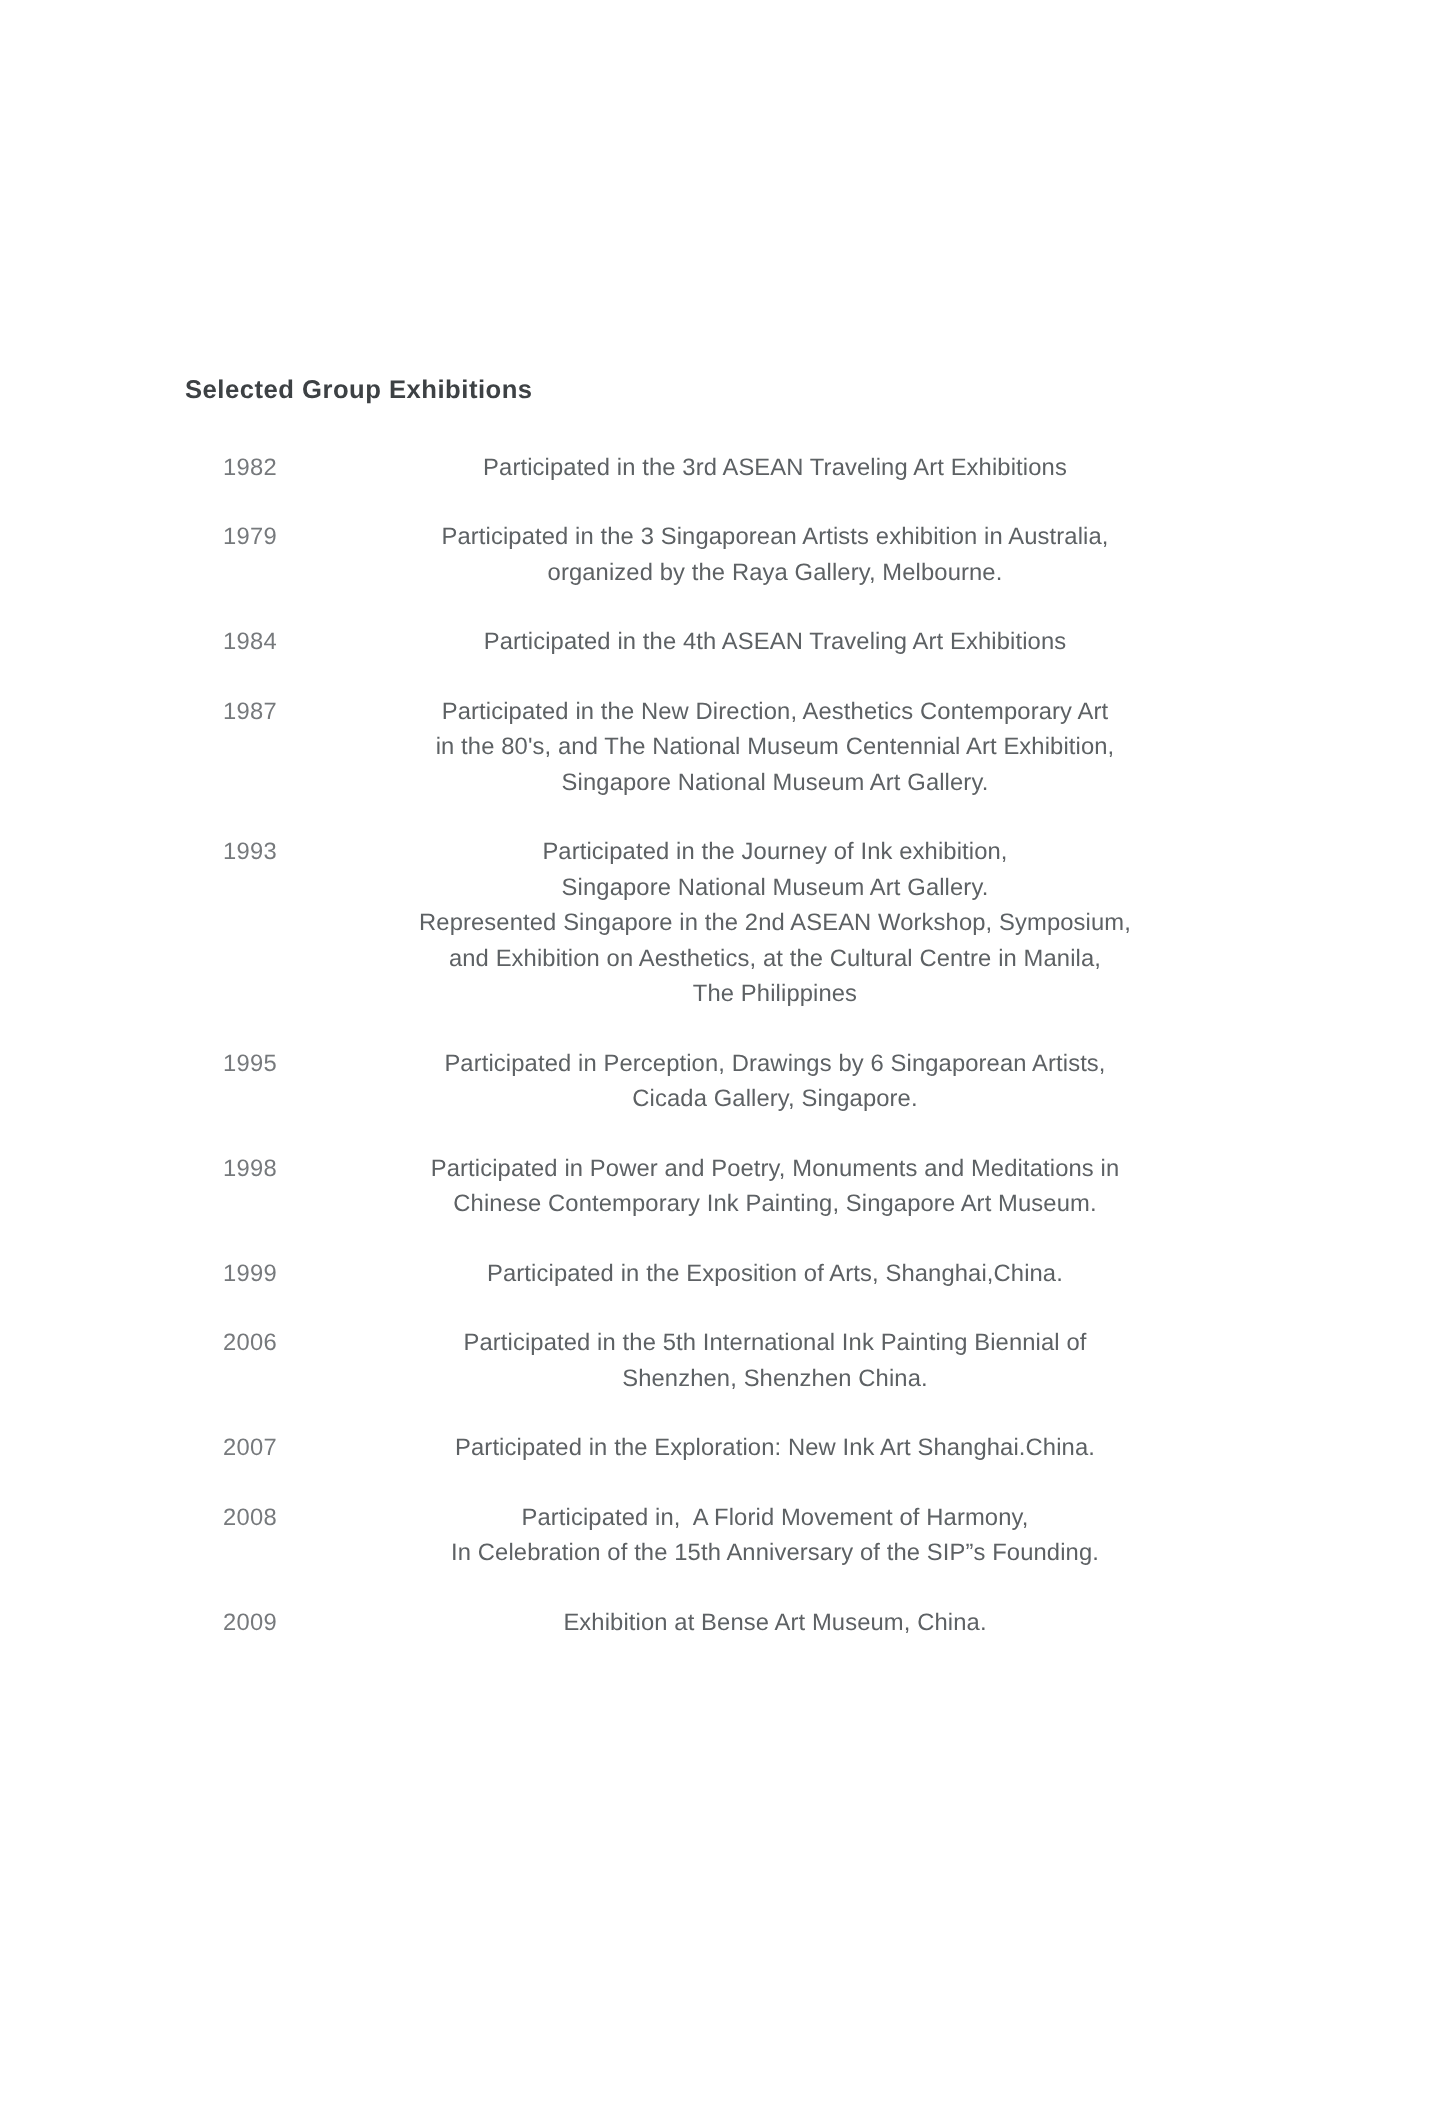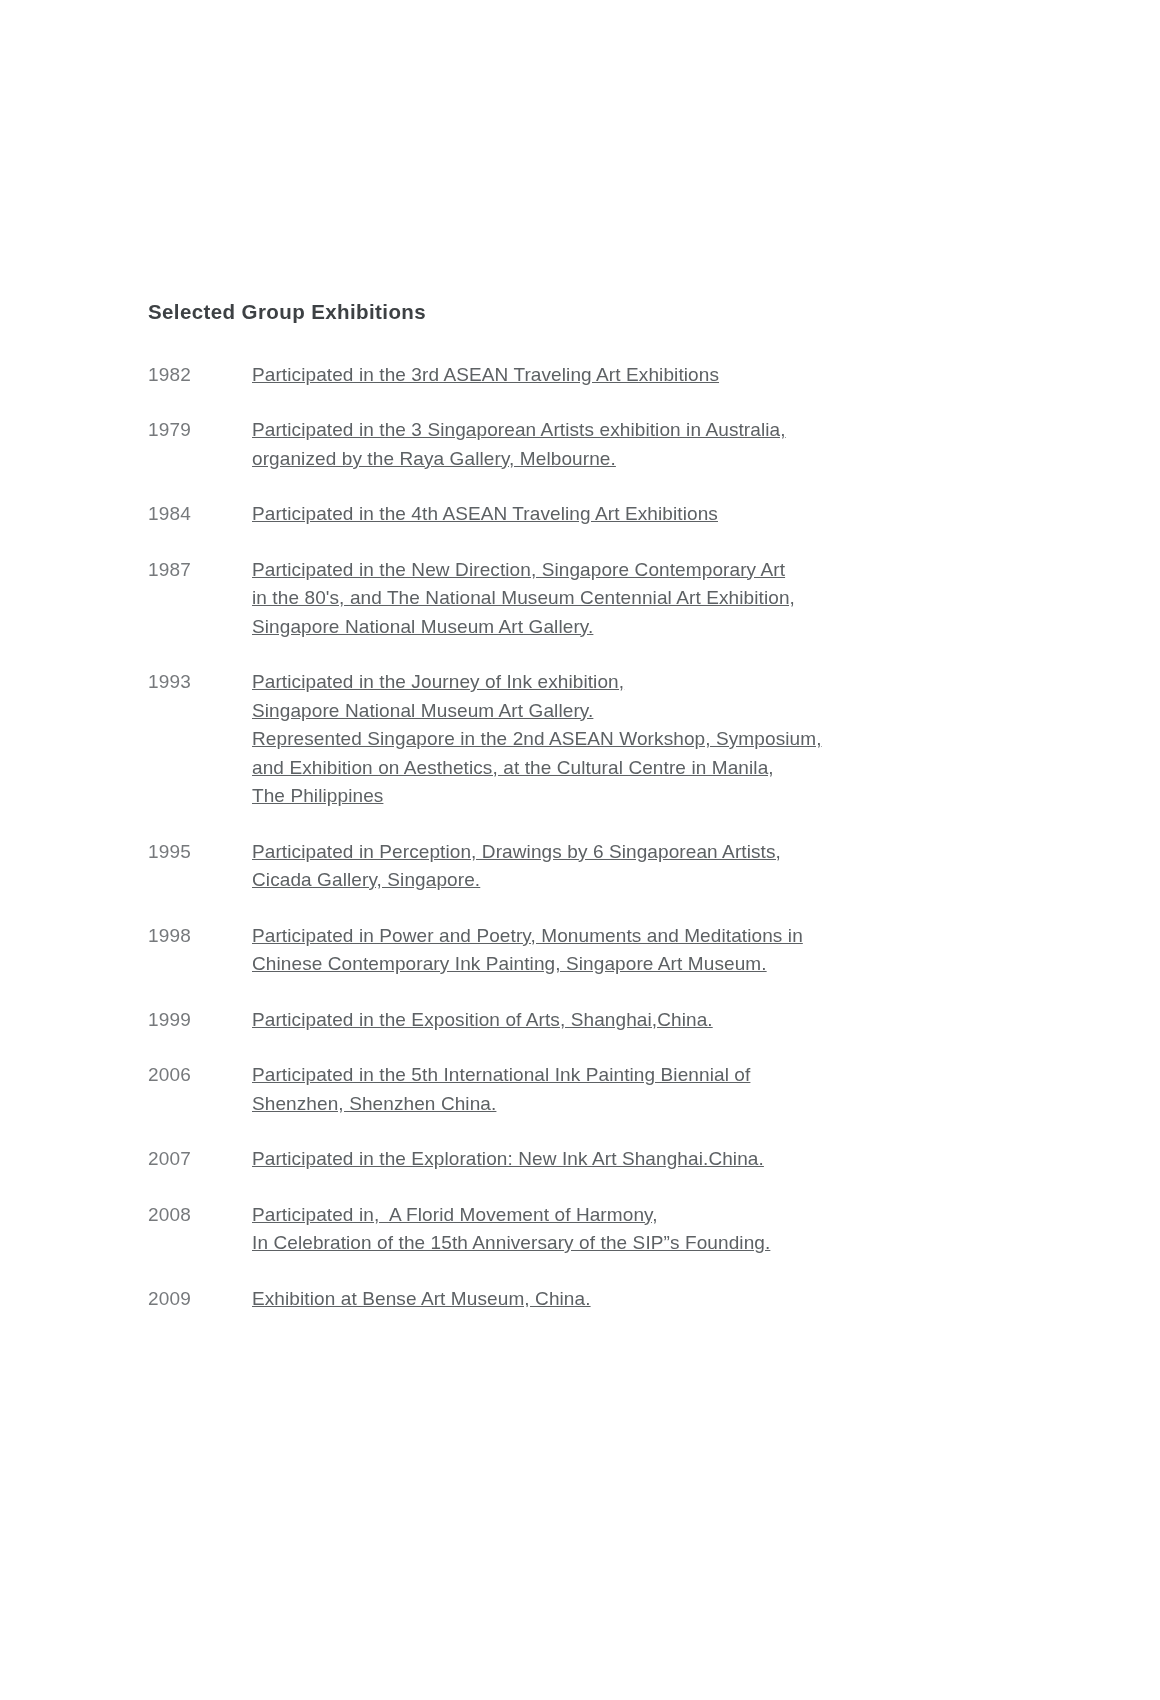--- a/index.html
+++ b/index.html
@@ -30,20 +30,21 @@
   .section-title {
     font-size: 20.5px;
     font-weight: bold;
     color: #3d4144;
     letter-spacing: 0.4px;
     margin: 0 0 36px 0;
     line-height: 1.2;
   }
   .entries {
     display: block;
+    text-align: center;
   }
   .entry {
     display: flex;
     flex-direction: row;
     align-items: flex-start;
     margin-bottom: 27px;
   }
   .entry-year {
     flex: 0 0 104px;
     font-size: 19px;
@@ -55,21 +56,20 @@
   .entry-lines {
     flex: 1 1 auto;
     font-size: 19px;
     color: #5d6164;
     line-height: 28.5px;
     letter-spacing: 0.1px;
   }
   .entry-line {
     display: block;
     white-space: pre-wrap;
-    text-decoration: underline;
   }
   .page-number {
     position: absolute;
     left: 0;
     right: 0;
     top: 1508px;
     text-align: center;
     font-size: 11px;
     color: #8d9093;
     letter-spacing: 0.3px;
@@ -100,21 +100,21 @@
         </div>
         <div class="entry">
           <div class="entry-year">1984</div>
           <div class="entry-lines">
             <span class="entry-line">Participated in the 4th ASEAN Traveling Art Exhibitions</span>
           </div>
         </div>
         <div class="entry">
           <div class="entry-year">1987</div>
           <div class="entry-lines">
-            <span class="entry-line">Participated in the New Direction, Singapore Contemporary Art</span>
+            <span class="entry-line">Participated in the New Direction, Aesthetics Contemporary Art</span>
             <span class="entry-line">in the 80's, and The National Museum Centennial Art Exhibition,</span>
             <span class="entry-line">Singapore National Museum Art Gallery.</span>
           </div>
         </div>
         <div class="entry">
           <div class="entry-year">1993</div>
           <div class="entry-lines">
             <span class="entry-line">Participated in the Journey of Ink exhibition,</span>
             <span class="entry-line">Singapore National Museum Art Gallery.</span>
             <span class="entry-line">Represented Singapore in the 2nd ASEAN Workshop, Symposium,</span>

